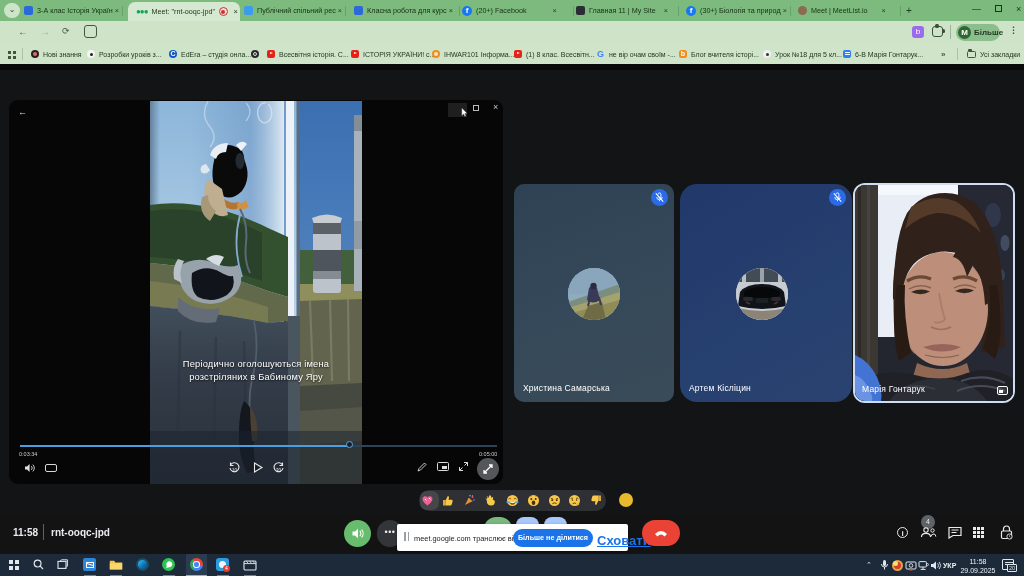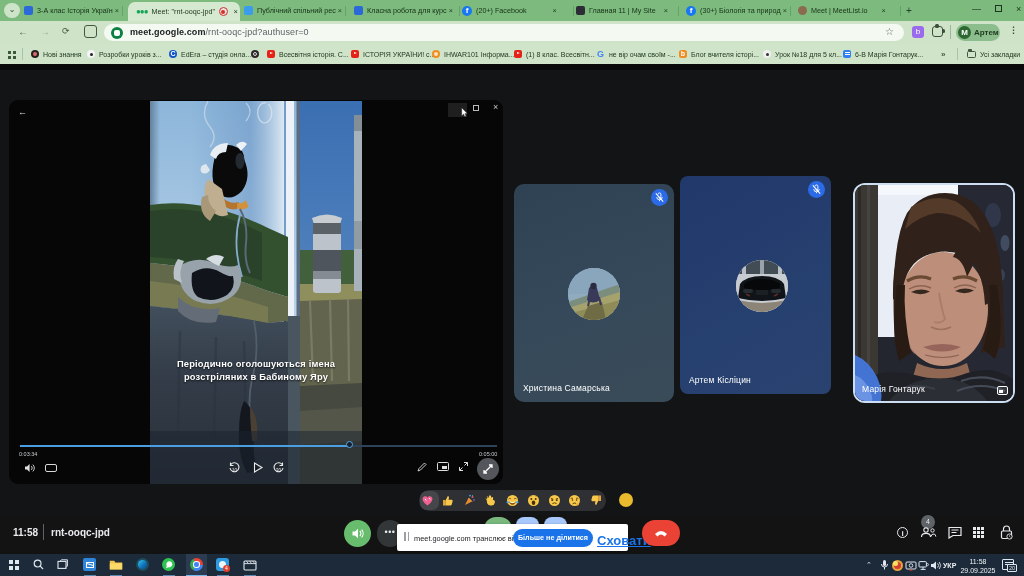--- a/index.html
+++ b/index.html
@@ -72,35 +72,29 @@
       <div class="ab" style="left:906px;top:5px;font-size:10px;color:#23402a">+</div>
  <div class="ab" style="left:972px;top:4px;font-size:9px;color:#1d331d">—</div>
  <div class="ab" style="left:995px;top:5px;width:7px;height:7px;border:1px solid #1d331d"></div>
  <div class="ab" style="left:1016px;top:4px;font-size:9px;color:#1d331d">×</div>
 </div>
 <div class="ab" id="toolbar" style="left:0;top:21px;width:1024px;height:23px;background:#cfe3c8">
  <div class="ab" style="left:18px;top:5px;color:#3e5a3e;font-size:10px">←</div>
  <div class="ab" style="left:40px;top:5px;color:#93ab93;font-size:10px">→</div>
  <div class="ab" style="left:62px;top:5px;color:#3e5a3e;font-size:9px">⟳</div>
  <div class="ab" style="left:84px;top:4px;width:13px;height:13px;border:1.4px solid #3e5a3e;border-radius:3px"></div>
- <div class="ab" style="left:104px;top:3px;width:800px;height:17px;background:#f4f9f2;border-radius:9px">
-   <span class="ab" style="left:7px;top:2.5px;width:12px;height:12px;border-radius:50%;background:#0b8043"></span>
-   <span class="ab" style="left:10px;top:5.5px;width:6px;height:6px;border-radius:2px;background:#fff"></span>
-   <span class="ab" style="left:26px;top:3px;font-size:9px;color:#202124;font-weight:700;letter-spacing:.1px">meet.google.com<span style="color:#5f6368;font-weight:400">/rnt-ooqc-jpd?authuser=0</span></span>
-   <span class="ab" style="right:10px;top:2px;color:#5f6368;font-size:10px">☆</span>
- </div>
  <div class="ab" style="left:912px;top:5px;width:12px;height:12px;background:#9a6ced;border-radius:3px;color:#fff;font-size:8px;text-align:center;line-height:12px">b</div>
  <div class="ab" style="left:932px;top:5px;width:11px;height:11px;border:1.5px solid #37503a;border-radius:3px">
         <span class="ab" style="left:2.2px;top:-3px;width:3.5px;height:3.5px;background:#37503a;border-radius:1.5px"></span>
         <span class="ab" style="right:-3px;top:2.2px;width:3.5px;height:3.5px;background:#37503a;border-radius:1.5px"></span>
       </div>
  <div class="ab" style="left:950px;top:4px;width:1px;height:14px;background:#9cb89c"></div>
  <div class="ab" style="left:956px;top:2.5px;width:44px;height:17px;background:#8cbd8d;border-radius:9px">
    <span class="ab" style="left:2px;top:2px;width:13px;height:13px;border-radius:50%;background:#2c682f;color:#fff;font-size:8px;font-weight:700;text-align:center;line-height:13px">M</span>
-   <span class="ab" style="left:18px;top:4px;font-size:8px;color:#1d3a1f;font-weight:700">Артем</span>
+   <span class="ab" style="left:18px;top:4px;font-size:8px;color:#1d3a1f;font-weight:700">Більше</span>
  </div>
  <div class="ab" style="left:1009px;top:4px;color:#37503a;font-size:9px;font-weight:700">⋮</div>
 </div>
 <div class="ab" id="bookbar" style="left:0;top:44px;width:1024px;height:20px;background:#d0e4ca">
  <div class="ab" style="left:8px;top:7px;width:8px;height:8px;display:grid;grid-template-columns:3px 3px;grid-gap:1.5px">
         <span style="background:#3c573c"></span>
         <span style="background:#3c573c"></span>
         <span style="background:#3c573c"></span>
         <span style="background:#3c573c"></span>
       </div>
@@ -233,21 +227,21 @@
       <path d="M42 172 q14 -9 28 -1 q8 5 13 4 q3 12 -6 19 q-15 9 -29 2 q-8 -6 -6 -24 Z" fill="#11141a"></path>
       <path d="M28 196 q16 16 42 11 l-4 14 q-24 4 -38 -11 Z" fill="#646d77"></path>
       <path d="M56 158 q9 -7 18 -2 l-5 9 q-7 -3 -13 -7 Z" fill="#d5dce2"></path>
       <path d="M34 160 q-6 10 -2 22 l-8 -4 q-2 -12 4 -20 Z" fill="#b9c1c9"></path>
 
       <path d="M94 300 q13 9 10 38 q-2 22 6 32 l-13 2 q-9 -17 -8 -40 q0 -22 5 -32 Z" fill="#14181e"></path>
       <path d="M100 306 q9 10 7 34 l-5 0 q-2 -22 -2 -34 Z" fill="#4b4034"></path>
 
       <rect x="0" y="330" width="212" height="53" fill="#1a222e" opacity=".5"></rect>
     </svg>
-    <div class="ab" style="left:0;top:257px;width:212px;text-align:center;color:#fff;font-size:9.3px;font-weight:700;text-shadow:0 1px 2px rgba(0,0,0,.8);line-height:13px;letter-spacing:.2px">Періодично оголошуються імена<br>розстріляних в Бабиному Яру</div>
+    <div class="ab" style="left:0;top:257px;width:212px;text-align:center;color:#fff;font-size:9.3px;font-weight:400;text-shadow:0 1px 2px rgba(0,0,0,.8);line-height:13px;letter-spacing:.2px">Періодично оголошуються імена<br>розстріляних в Бабиному Яру</div>
    </div>
    <span class="ab" style="left:9px;top:7px;color:#ddd;font-size:9px">←</span>
    <div class="ab" style="left:439px;top:3px;width:19px;height:14px;background:#1f1f1f"></div>
    <svg class="ab" style="left:452px;top:8px" width="7" height="10" viewBox="0 0 9 13">
           <path d="M1 0 L1 10 L3.4 7.8 L4.8 11 L6.4 10.3 L5 7.2 L8 7 Z" fill="#fff" stroke="#444" stroke-width=".5"></path>
         </svg>
    <span class="ab" style="left:464px;top:5px;width:6px;height:6px;border:1px solid #b9b9b9"></span>
    <span class="ab" style="left:484px;top:2px;color:#c6c6c6;font-size:9px">×</span>
 
    <div class="ab" style="left:11px;top:345px;width:330px;height:2px;background:#4b9fe0"></div>
@@ -306,21 +300,21 @@
    </div>
    <div class="micoff">
           <svg width="11" height="11" viewBox="0 0 12 12">
             <path d="M4.5 2.5 a1.5 1.5 0 0 1 3 0 v2.8 a1.5 1.5 0 0 1 -2.6 1" fill="none" stroke="#fff" stroke-width="1"></path>
             <path d="M3 5.5 a3 3 0 0 0 6 0 M6 8.5 v1.5" fill="none" stroke="#fff" stroke-width="1"></path>
             <path d="M2 1.5 L10 10.5" stroke="#fff" stroke-width="1.2"></path>
           </svg>
         </div>
    <div class="nm">Христина Самарська</div>
  </div>
- <div class="ab" id="t2" style="left:680px;top:112px;width:151px;height:218px;border-radius:8px;background:linear-gradient(150deg,#21386b 0%,#26406f 60%,#2a4270 100%);overflow:hidden">
+ <div class="ab" id="t2" style="left:680px;top:120px;width:172px;height:218px;border-radius:17px;background:linear-gradient(150deg,#21386b 0%,#26406f 60%,#2a4270 100%);overflow:hidden">
    <div id="av2" class="ab" style="left:56px;top:84px;width:52px;height:52px;border-radius:50%;overflow:hidden;background:#c9cdd1">
      <svg width="52" height="52" viewBox="0 0 52 52">
        <rect width="52" height="52" fill="#c7ccd2"></rect>
        <rect x="0" y="0" width="52" height="14" fill="#424c55"></rect>
        <rect x="6" y="0" width="4" height="14" fill="#b9bfc6"></rect>
        <rect x="24" y="0" width="4" height="14" fill="#9aa3ab"></rect>
        <rect x="42" y="0" width="4" height="14" fill="#b9bfc6"></rect>
        <path d="M4 24 Q10 16 26 16 Q42 16 48 24 L50 38 Q26 44 2 38 Z" fill="#101317"></path>
        <path d="M8 24 Q14 19 26 19 Q38 19 44 24 L44 28 Q26 32 8 28 Z" fill="#060809"></path>
        <rect x="7" y="29" width="10" height="4" rx="2" fill="#272c31"></rect>

